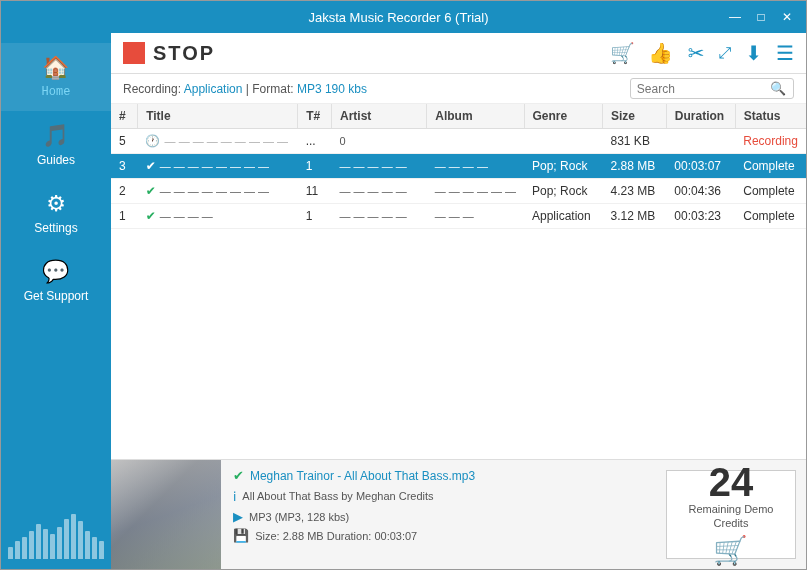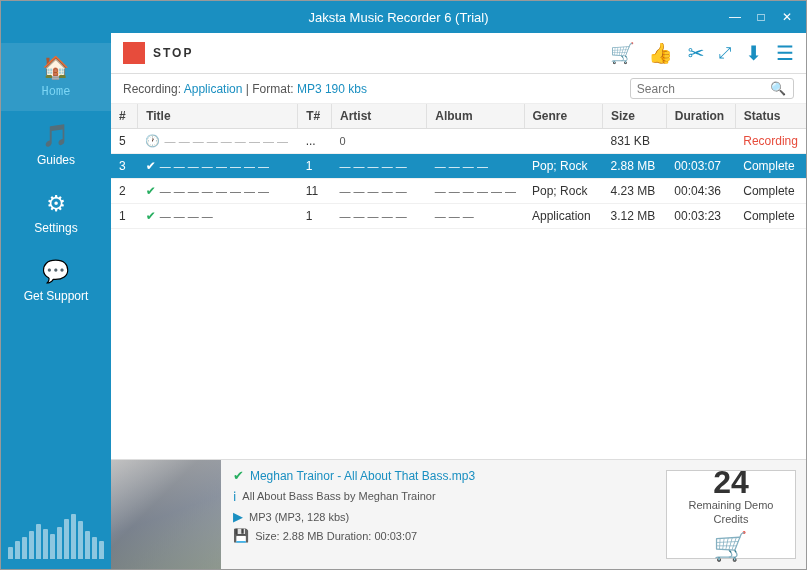--- a/index.html
+++ b/index.html
@@ -132,21 +132,21 @@
       align-items: center;
       gap: 8px;
       cursor: pointer;
     }
     .stop-square {
       width: 22px;
       height: 22px;
       background: #e74c3c;
     }
     .stop-label {
-      font-size: 12px;
+      font-size: 20px;
       font-weight: bold;
       color: #333;
       letter-spacing: 2px;
     }
     .toolbar-spacer { flex: 1; }
     .toolbar-icons {
       display: flex;
       gap: 14px;
       align-items: center;
     }
@@ -293,21 +293,21 @@
       border: 1px solid #ccc;
       background: white;
       display: flex;
       flex-direction: column;
       align-items: center;
       justify-content: center;
       flex-shrink: 0;
       padding: 8px;
     }
     .credits-number {
-      font-size: 32px;
+      font-size: 40px;
       font-weight: bold;
       color: #333;
       line-height: 1;
     }
     .credits-label {
       font-size: 11px;
       color: #555;
       text-align: center;
       line-height: 1.3;
     }
@@ -478,21 +478,21 @@
         <div class="album-art">
           <div class="album-art-overlay"></div>
         </div>
         <div class="track-info">
           <div class="track-info-row">
             <span class="track-info-icon icon-green-check">✔</span>
             <span class="track-title-text">Meghan Trainor - All About That Bass.mp3</span>
           </div>
           <div class="track-info-row">
             <span class="track-info-icon icon-info">ℹ</span>
-            <span class="track-subtitle-text">All About Bass Bass by Meghan Trainor</span>
+            <span class="track-subtitle-text">All About That Bass by Meghan Credits</span>
           </div>
           <div class="track-info-row">
             <span class="track-info-icon icon-play">▶</span>
             <span class="track-detail-text">MP3 (MP3, 128 kbs)</span>
           </div>
           <div class="track-info-row">
             <span class="track-info-icon icon-save">💾</span>
             <span class="track-detail-text">Size: 2.88 MB    Duration: 00:03:07</span>
           </div>
         </div>

